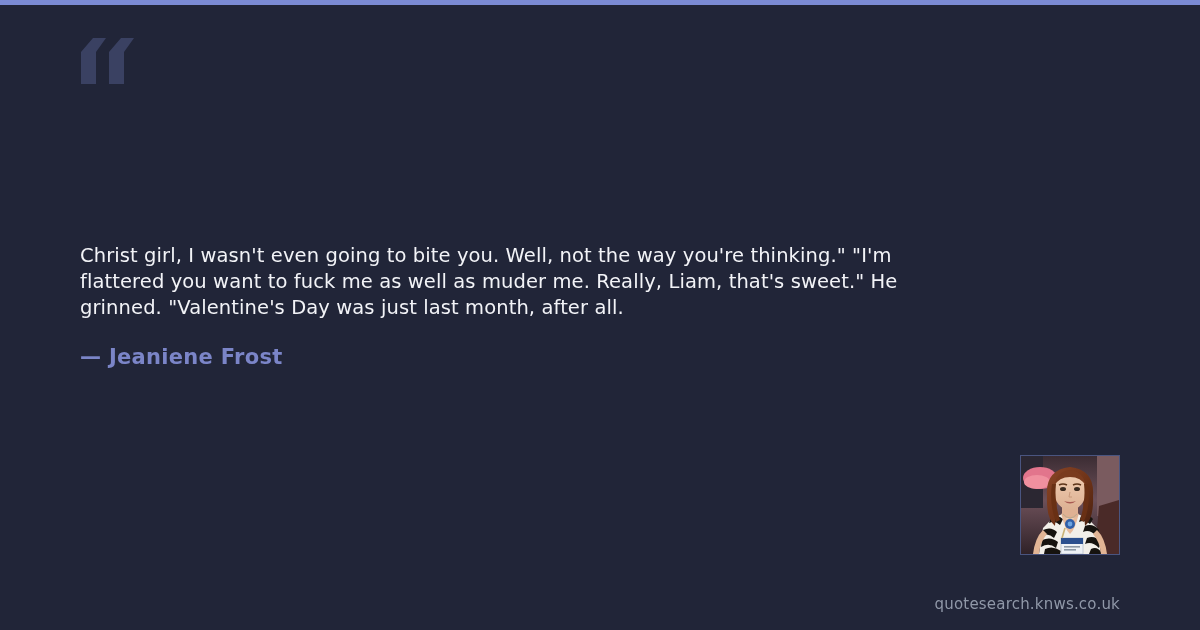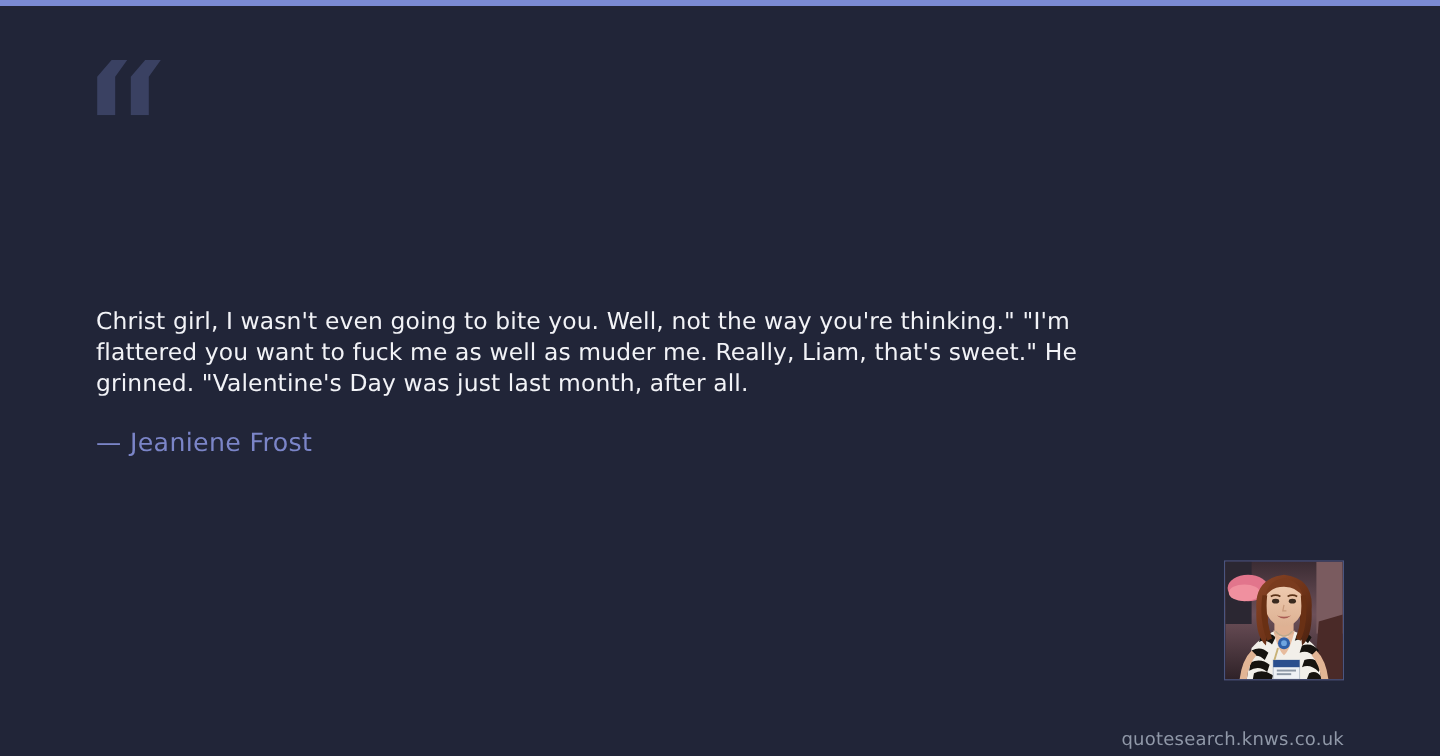--- a/index.html
+++ b/index.html
@@ -19,21 +19,21 @@
   #accent-bar {
     position: absolute;
     top: 0; left: 0;
     width: 1200px;
     height: 5px;
     background: #7b8bd4;
   }
 
   #card {
     position: absolute;
-    top: 17px; left: 0;
+    top: 5px; left: 0;
     width: 1200px;
     height: 456px;
   }
 
   
   #quote-mark {
     position: absolute;
     left: 79px;
     top: 33px;
     width: 60px;
@@ -54,21 +54,21 @@
     white-space: pre-wrap;
   }
 
   
   #author-line {
     position: absolute;
     left: 80px;
     top: 340px;
     color: #7b85c8;
     font-size: 21px;
-    font-weight: normal;
+    font-weight: bold;
     letter-spacing: 0.3px;
     white-space: pre;
   }
 
   
   #author-photo {
     position: absolute;
     left: 1020px;
     top: 450px;
     width: 100px;

